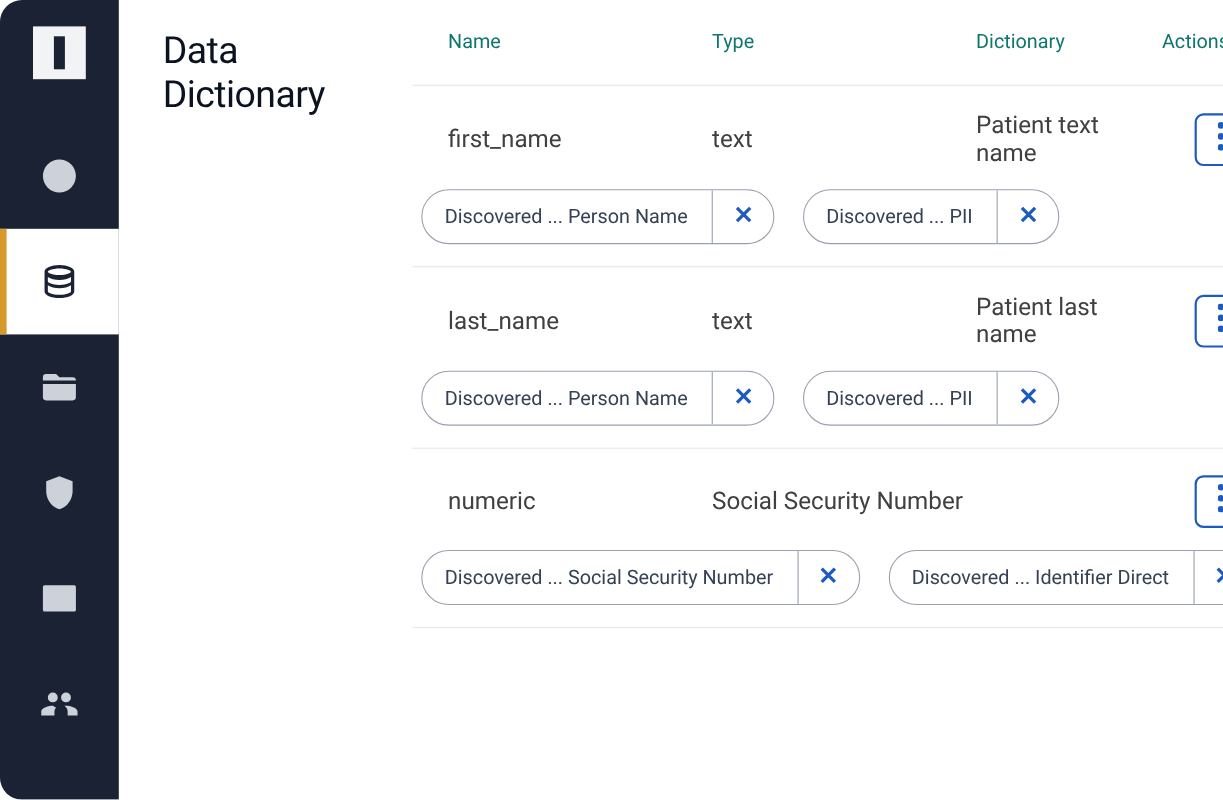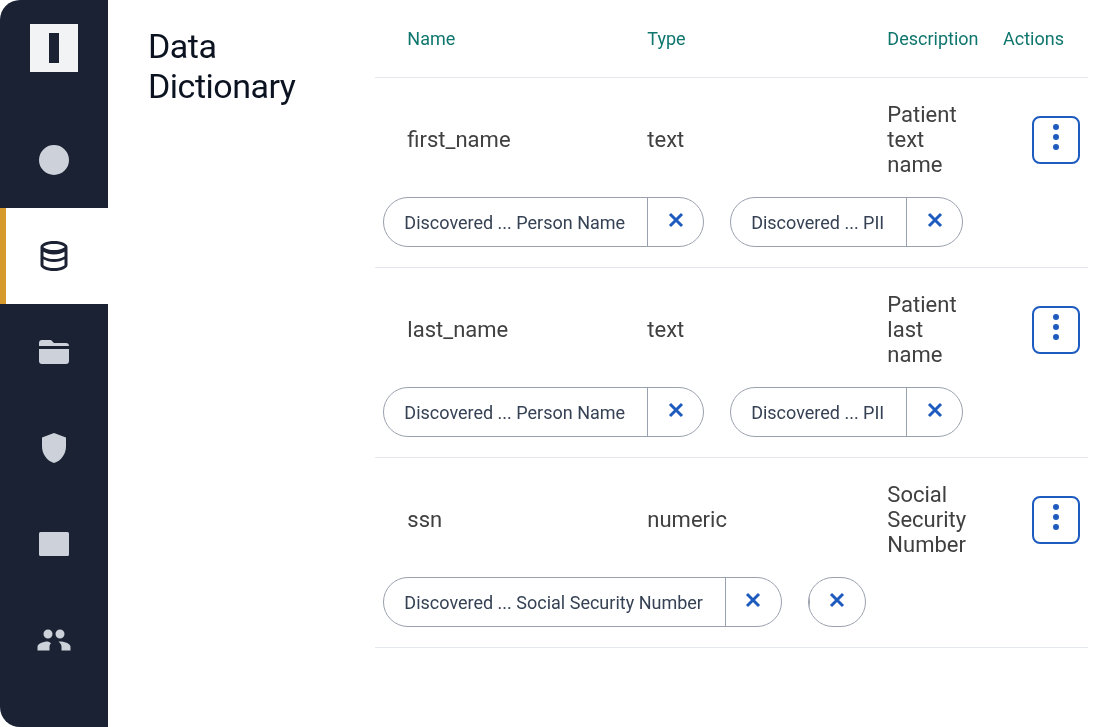--- a/index.html
+++ b/index.html
@@ -219,21 +219,21 @@
   <div class="main">
     <div class="page-header">
       <h1 class="page-title">Data Dictionary</h1>
     </div>
     <div class="divider"></div>
 
     <div class="table-wrap">
       <div class="thead">
         <div class="col-name">Name</div>
         <div class="col-type">Type</div>
-        <div class="col-desc">Description</div>
+        <div class="col-desc">Dictionary</div>
         <div class="col-actions">Actions</div>
       </div>
 
       <div class="row">
         <div class="row-fields">
           <div class="col-name">first_name</div>
           <div class="col-type">text</div>
           <div class="col-desc">Patient text name</div>
           <div class="col-actions">
             <div class="actions-btn">
@@ -299,21 +299,20 @@
               <span><svg viewBox="0 0 20 20">
                     <path d="M4 4l12 12M16 4L4 16"></path>
                   </svg></span>
             </span>
           </div>
         </div>
       </div>
 
       <div class="row">
         <div class="row-fields">
-          <div class="col-name">ssn</div>
           <div class="col-type">numeric</div>
           <div class="col-desc">Social Security Number</div>
           <div class="col-actions">
             <div class="actions-btn">
               <span>
                 <svg viewBox="0 0 6 26">
                     <circle cx="3" cy="3" r="3"></circle>
                     <circle cx="3" cy="13" r="3"></circle>
                     <circle cx="3" cy="23" r="3"></circle>
                   </svg>
@@ -324,20 +323,21 @@
         <div class="tags">
           <div class="tag">
             <span class="tag-label">Discovered ... Social Security Number</span>
             <span class="tag-close">
               <span><svg viewBox="0 0 20 20">
                     <path d="M4 4l12 12M16 4L4 16"></path>
                   </svg></span>
             </span>
           </div>
           <div class="tag">
+            <span class="tag-label">Discovered ... Identifier Direct</span>
             <span class="tag-close">
               <span><svg viewBox="0 0 20 20">
                     <path d="M4 4l12 12M16 4L4 16"></path>
                   </svg></span>
             </span>
           </div>
         </div>
       </div>
 
     </div>

